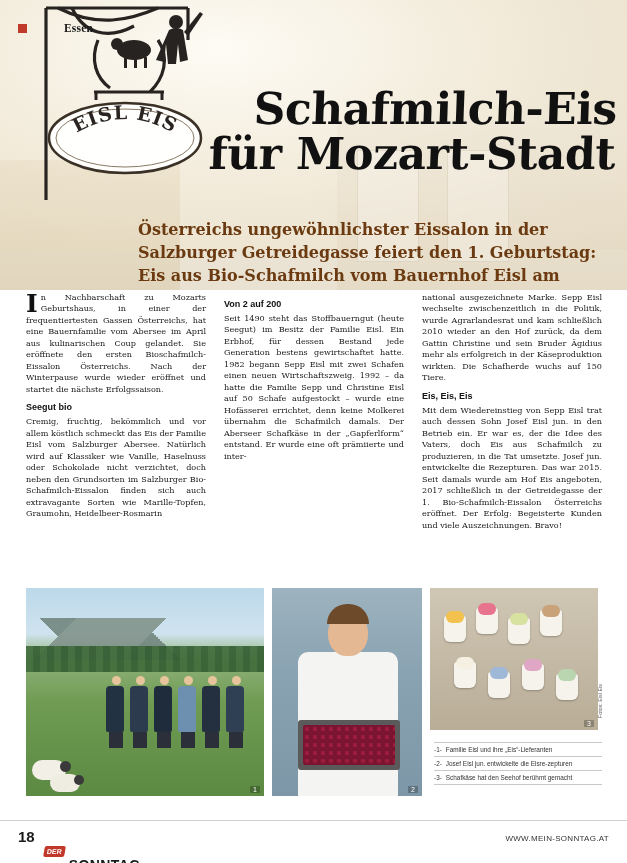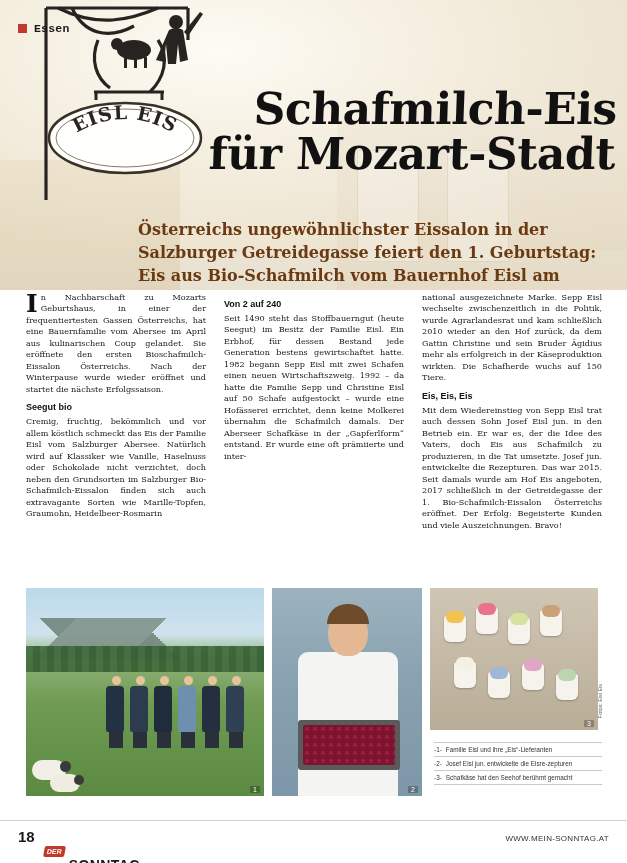--- a/index.html
+++ b/index.html
@@ -61,23 +61,24 @@
 
   
   .sec-tag {
     position: absolute; left: 18px; top: 22px;
     display: flex; align-items: center; gap: 7px;
   }
   .sec-tag .sq {
     width: 9px; height: 9px; background: #c0392b; display:block;
   }
   .sec-tag .txt {
-    font-family: Liberation Mono, monospace;
+    font-family: Liberation Serif, serif;
     font-weight: bold; font-size: 11.5px; color: #1a1a1a;
     letter-spacing: .2px;
+    margin-left: 30px;
   }
 
   
   .headline {
     position: absolute;
     left: 196px; top: 86px;
     width: 420px;
     text-align: right;
     font-family: "DejaVu Serif", serif;
     font-weight: bold;
@@ -357,21 +358,21 @@
     <div class="subhead">Österreichs ungewöhnlichster Eissalon in der Salzburger Getreidegasse feiert den 1. Geburtstag: Eis aus Bio-Schafmilch vom Bauernhof Eisl am Abersee.</div>
   </div>
 
   <div class="cols">
     <div class="col">
       <p class="dropcap-para"><span class="dropcap">I</span><span>n Nachbarschaft zu Mozarts Geburtshaus, in einer der frequentiertesten Gassen Österreichs, hat eine Bauernfamilie vom Abersee im April aus kulinarischen Coup gelandet. Sie eröffnete den ersten Bioschafmilch-Eissalon Österreichs. Nach der Winterpause wurde wieder eröffnet und startet die nächste Erfolgssaison.</span></p>
       <h3>Seegut bio</h3>
       <p>Cremig, fruchtig, bekömmlich und vor allem köstlich schmeckt das Eis der Familie Eisl vom Salzburger Abersee. Natürlich wird auf Klassiker wie Vanille, Haselnuss oder Schokolade nicht verzichtet, doch neben den Grundsorten im Salzburger Bio-Schafmilch-Eissalon finden sich auch extravagante Sorten wie Marille-Topfen, Graumohn, Heidelbeer-Rosmarin</p>
     </div>
     <div class="col">
-      <h3>Von 2 auf 240</h3>
+      <h3>Von 2 auf 200</h3>
       <p>Seit 1490 steht das Stoffbauerngut (heute Seegut) im Besitz der Familie Eisl. Ein Erbhof, für dessen Bestand jede Generation bestens gewirtschaftet hatte. 1982 begann Sepp Eisl mit zwei Schafen einen neuen Wirtschaftszweig. 1992 – da hatte die Familie Sepp und Christine Eisl auf 50 Schafe aufgestockt – wurde eine Hofässerei errichtet, denn keine Molkerei übernahm die Schafmilch damals. Der Aberseer Schafkäse in der „Gapferlform“ entstand. Er wurde eine oft prämiierte und inter-</p>
     </div>
     <div class="col">
       <p>national ausgezeichnete Marke. Sepp Eisl wechselte zwischenzeitlich in die Politik, wurde Agrarlandesrat und kam schließlich 2010 wieder an den Hof zurück, da dem Gattin Christine und sein Bruder Ägidius mehr als erfolgreich in der Käseproduktion wirkten. Die Schafherde wuchs auf 150 Tiere.</p>
       <h3>Eis, Eis, Eis</h3>
       <p>Mit dem Wiedereinstieg von Sepp Eisl trat auch dessen Sohn Josef Eisl jun. in den Betrieb ein. Er war es, der die Idee des Vaters, doch Eis aus Schafmilch zu produzieren, in die Tat umsetzte. Josef jun. entwickelte die Rezepturen. Das war 2015. Seit damals wurde am Hof Eis angeboten, 2017 schließlich in der Getreidegasse der 1. Bio-Schafmilch-Eissalon Österreichs eröffnet. Der Erfolg: Begeisterte Kunden und viele Auszeichnungen. Bravo!</p>
     </div>
   </div>
 
   <div class="photos">

